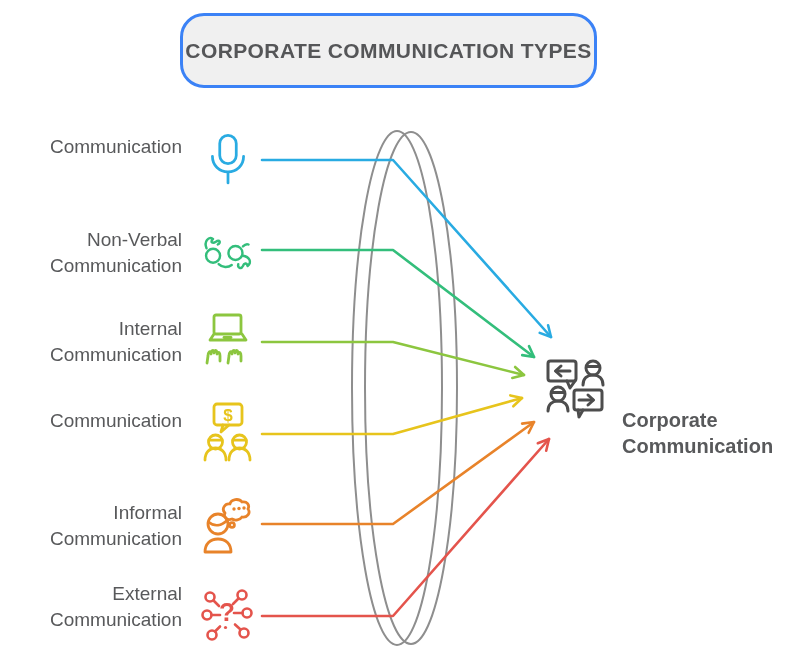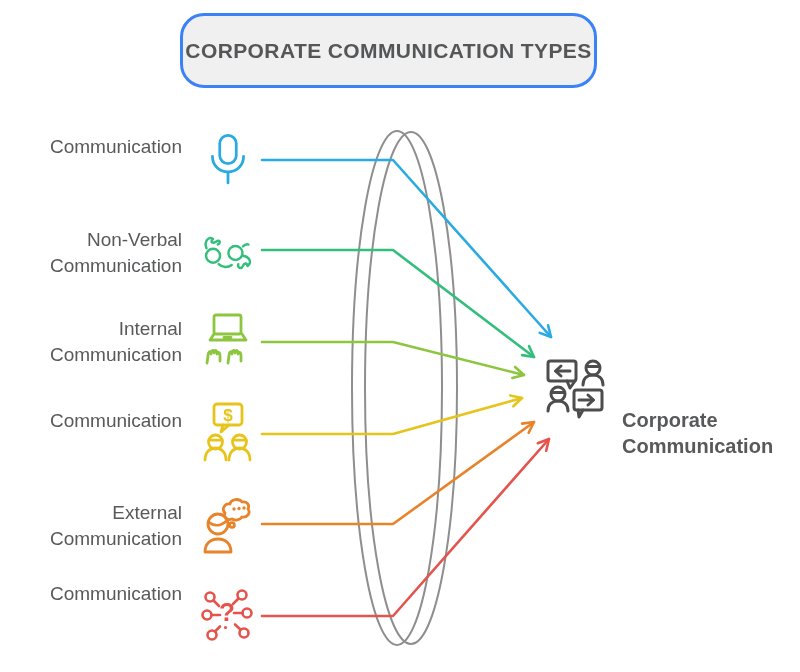--- a/index.html
+++ b/index.html
@@ -109,39 +109,40 @@
       <circle cx="14.5" cy="40" r="7"></circle>
       <path d="M8,38.2 h13"></path>
       <path d="M4,58 c0,-8 5,-12 10.5,-12 s10.5,4 10.5,12"></path>
       <circle cx="38.5" cy="40" r="7"></circle>
       <path d="M32,38.2 h13"></path>
       <path d="M28,58 c0,-8 5,-12 10.5,-12 s10.5,4 10.5,12"></path>
     </svg>
   </div>
 
   <div class="row-label" style="top:500px">
-    <div>External</div>
+    <div>Informal</div>
     <div>Communication</div>
   </div>
   <div class="row-icon" style="top:494px">
     <svg width="54" height="64" viewBox="0 0 54 64" fill="none" stroke-width="2.8" stroke-linecap="round" stroke-linejoin="round" stroke="#E8832A">
       <circle cx="17" cy="30" r="10"></circle>
       <path d="M7.5,28 c6,5 13,4 19,-2"></path>
       <path d="M4,58 c0,-8 5,-13 13,-13 s13,5 13,13 z"></path>
       <path d="M31,25 c-5,2 -9,-2 -7,-6 c-4,-4 0,-10 5,-9 c1,-5 9,-6 12,-2 c5,-1 8,3 6,7 c3,4 -1,9 -6,8 c-2,3 -7,4 -10,2 z"></path>
       <circle cx="31" cy="31" r="2.4"></circle>
       <g stroke="none" fill="#E8832A">
         <circle cx="33" cy="15" r="1.7"></circle>
         <circle cx="38" cy="14.5" r="1.7"></circle>
         <circle cx="43" cy="14" r="1.7"></circle>
       </g>
     </svg>
   </div>
 
   <div class="row-label" style="top:581px">
+    <div>External</div>
     <div>Communication</div>
   </div>
   <div class="row-icon" style="top:588px">
     <svg width="54" height="58" viewBox="0 0 54 58" fill="none" stroke-width="2.6" stroke-linecap="round" stroke-linejoin="round" stroke="#E4544C">
       <circle cx="9" cy="9" r="4.5"></circle>
       <circle cx="41" cy="7" r="4.5"></circle>
       <circle cx="6" cy="27" r="4.5"></circle>
       <circle cx="46" cy="25" r="4.5"></circle>
       <circle cx="11" cy="47" r="4.5"></circle>
       <circle cx="43" cy="45" r="4.5"></circle>

